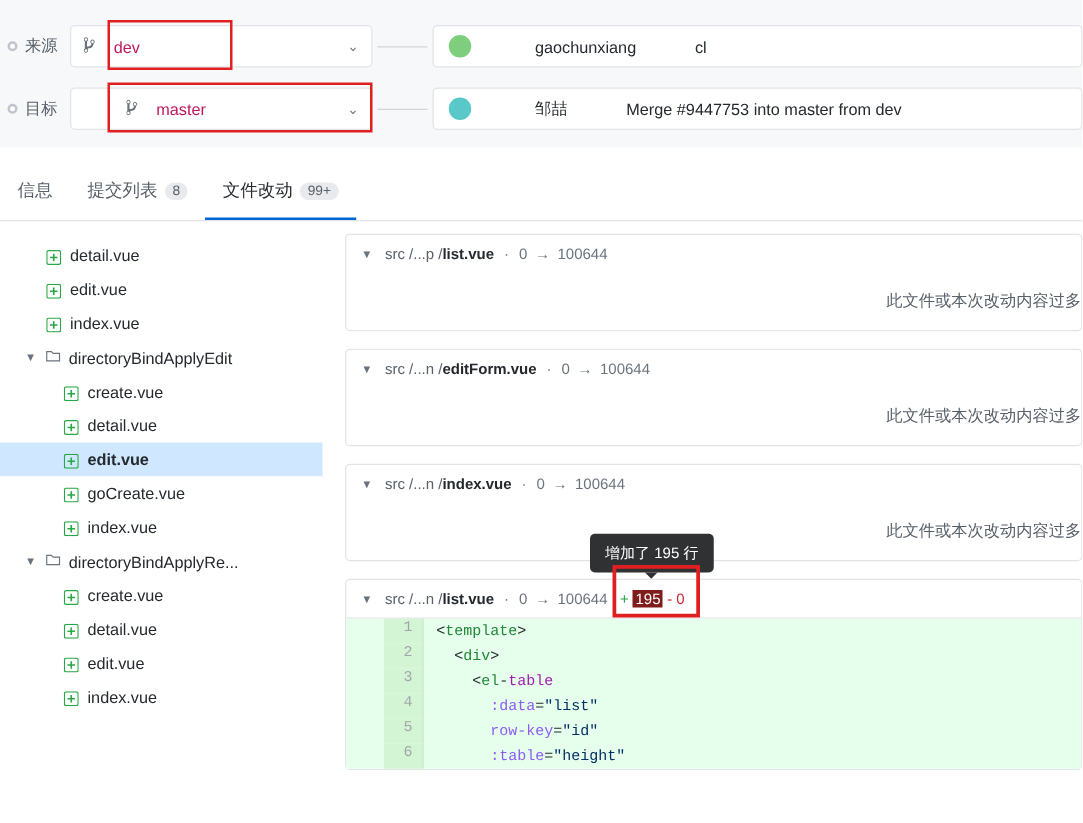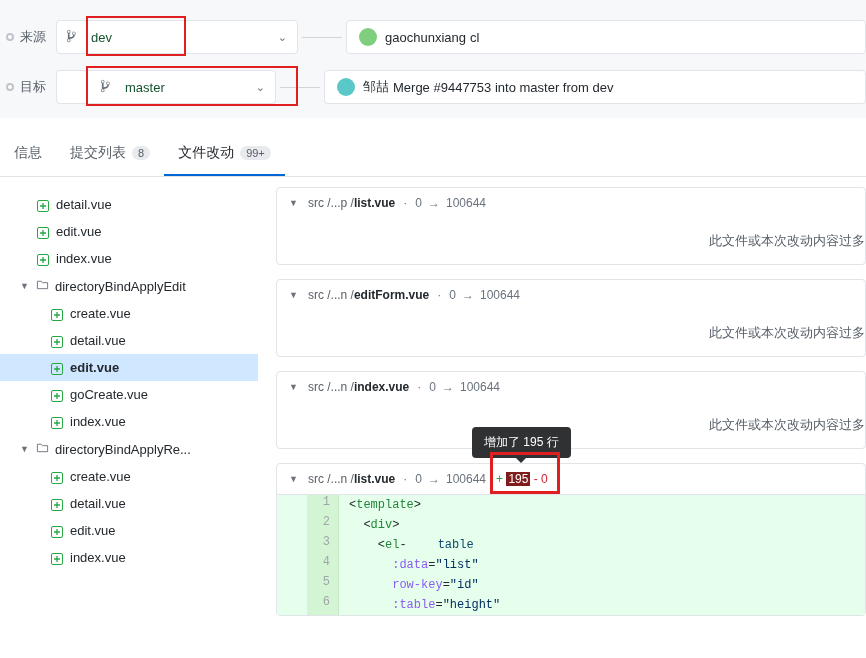--- a/index.html
+++ b/index.html
@@ -7,28 +7,28 @@
     
     .top-section { background: #f6f8fa; padding: 20px 0 14px 0; }
     .branch-row { display: flex; align-items: center; margin-bottom: 16px; padding-left: 0; }
     .branch-row:last-child { margin-bottom: 0; justify-content: flex-end; }
     .timeline-col { width: 20px; display: flex; justify-content: center; }
     .timeline-dot { width: 8px; height: 8px; border-radius: 50%; border: 2px solid #c0c4cc; background: #fff; }
     .branch-label { color: #586069; font-size: 13px; margin-right: 10px; }
     .branch-select-wrap { position: relative; }
     .branch-select { display: flex; align-items: center; background: #fff; border: 1px solid #e1e4e8; border-radius: 4px; height: 34px; padding: 0 10px; cursor: pointer; }
     .branch-select.small { width: 242px; }
-    .branch-select.large { width: 220px; padding-left: 44px; }
+    .branch-select.large { width: 242px; padding-left: 44px; }
     .branch-icon { color: #6a737d; margin-right: 10px; font-size: 14px; }
-    .branch-name { flex: 1; color: #14532d; font-size: 13px; }
+    .branch-name { flex: 1; color: #be185d; font-size: 13px; }
     .branch-chevron { color: #6a737d; font-size: 11px; }
     .red-box-1 { position: absolute; top: -4px; left: 30px; width: 100px; height: 40px; border: 2px solid #e02020; pointer-events: none; }
     .red-box-2 { position: absolute; top: -4px; left: 30px; width: 212px; height: 40px; border: 2px solid #e02020; pointer-events: none; }
     .connector-line { width: 40px; height: 1px; border-top: 1px solid #d1d5da; margin: 0 4px; }
-    .commit-info { display: flex; align-items: center; background: #fff; border: 1px solid #e1e4e8; border-radius: 4px; height: 34px; padding: 0 12px; flex: 1; margin-right: 0; overflow: hidden; white-space: nowrap; }
+    .commit-info { display: flex; align-items: center; background: #fff; border: 1px solid #e1e4e8; border-radius: 4px; height: 34px; padding: 0 12px; flex: 1; margin-right: 0; overflow: hidden; white-space: nowrap; gap: 43px; }
     .avatar { width: 18px; height: 18px; border-radius: 50%; margin-right: 8px; display: inline-block; }
     .avatar.green { background: #7ece7e; }
     .avatar.blue { background: #5ac8c8; }
     .commit-author { color: #24292e; font-size: 13px; margin-right: 4px; }
     .commit-msg { color: #24292e; font-size: 13px; }
     
     .tabs-row { display: flex; align-items: center; border-bottom: 1px solid #e1e4e8; padding: 0 0 0 0; margin-top: 16px; }
     .tab { padding: 10px 14px 12px 14px; color: #586069; font-size: 14px; cursor: pointer; display: flex; align-items: center; border-bottom: 2px solid transparent; }
     .tab.active { color: #24292e; border-bottom: 2px solid #0366d6; font-weight: 500; }
     .tab-badge { background: #e8eaed; color: #586069; border-radius: 8px; font-size: 11px; padding: 1px 6px; margin-left: 6px; }
@@ -66,21 +66,21 @@
     
     .code-block { font-family: "SFMono-Regular", Consolas, "Liberation Mono", Menlo, monospace; font-size: 12px; }
     .code-line { display: flex; }
     .line-gutter { width: 32px; text-align: right; padding-right: 8px; color: #a0a5aa; background: #d4f5d4; user-select: none; border-right: 1px solid #c8e6c8; }
     .gutter-spacer { width: 30px; background: #e6ffec; }
     .line-content { flex: 1; padding-left: 10px; background: #e6ffec; white-space: pre; color: #24292e; line-height: 20px; }
     .tk-tag { color: #22863a; }
     .tk-attr { color: #8b5cf6; }
     .tk-str { color: #032f62; }
     .tk-punct { color: #24292e; }
-    .tk-keyword { color: #0c4a6e; margin-left: 31px; }
+    .tk-keyword { color: #a21caf; }
   </style>
 </head>
 <body>
 
 <div class="top-section">
   <div class="branch-row">
     <div class="timeline-col">
         <span class="timeline-dot"></span>
       </div>
     <span class="branch-label">来源</span>

